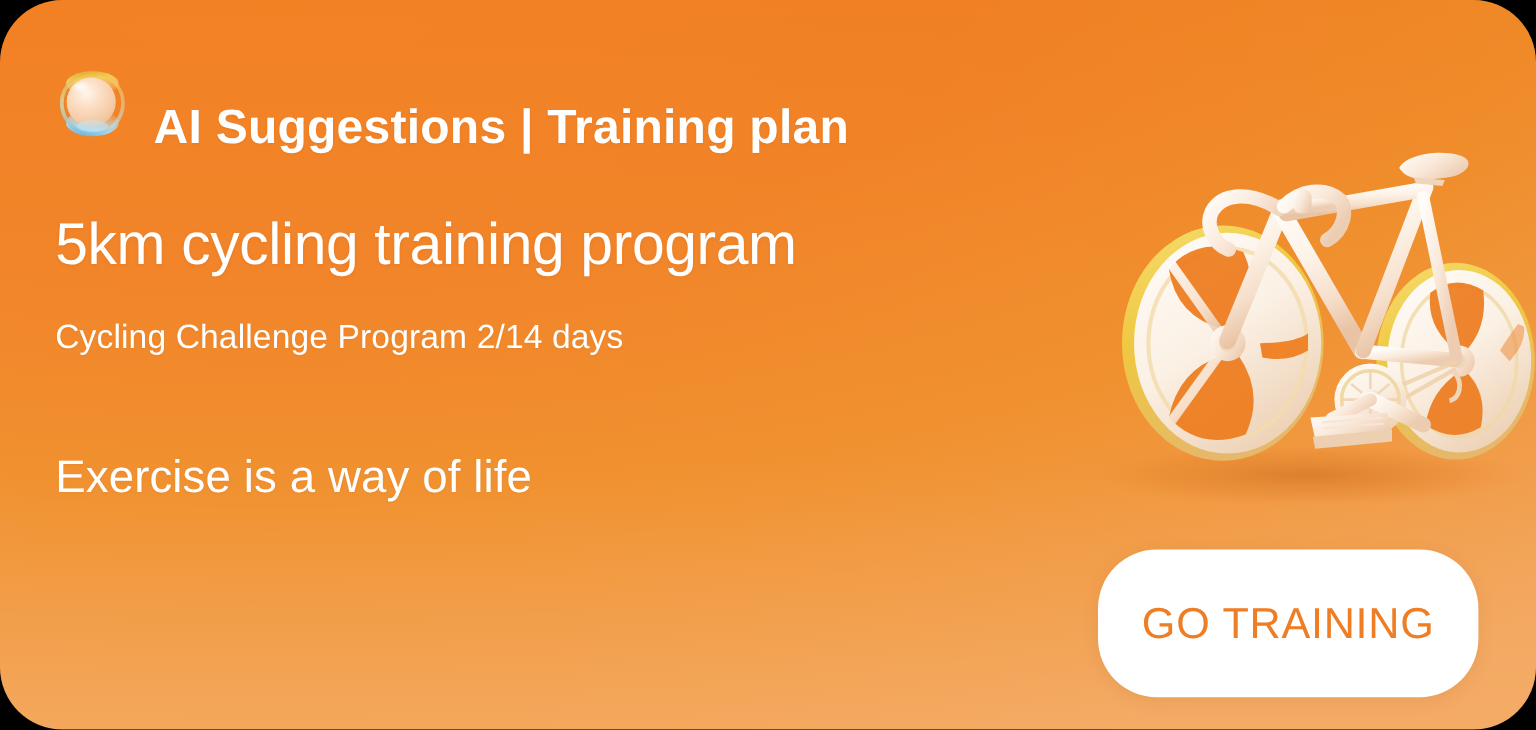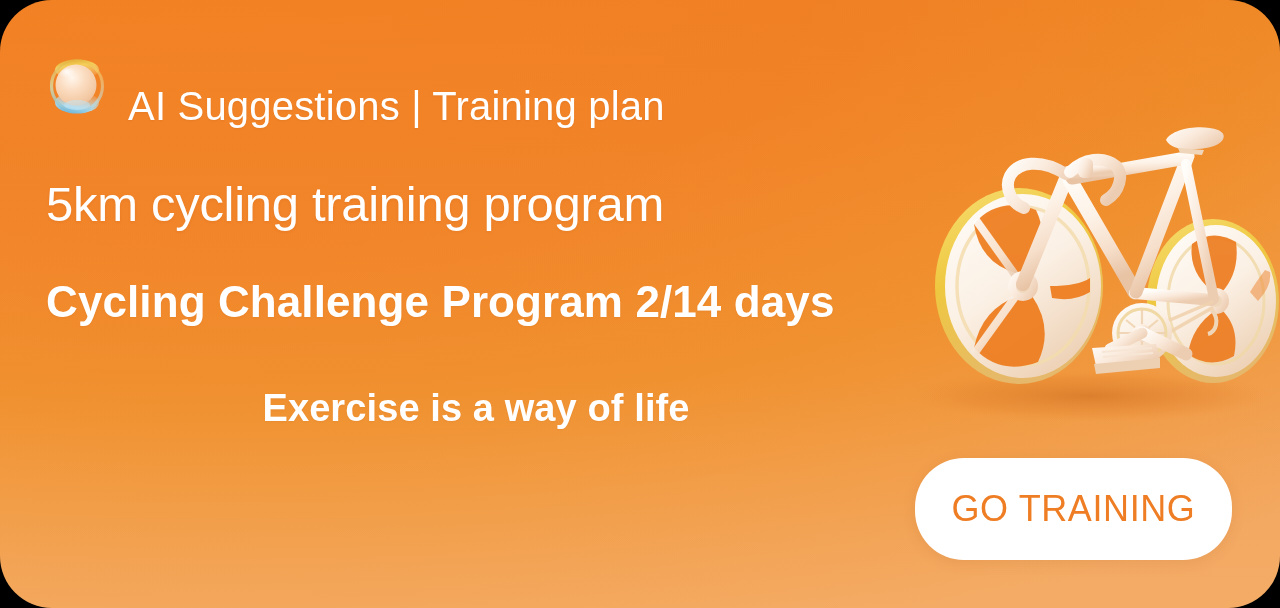--- a/index.html
+++ b/index.html
@@ -51,21 +51,21 @@
     position: relative;
     width: 62px;
     height: 62px;
     flex: 0 0 auto;
   }
   .orb .orb-svg { display:block; width:62px; height:62px; }
 
   .header-title {
     color: #FFFFFF;
     font-size: 40px;
-    font-weight: 400;
+    font-weight: 700;
     letter-spacing: 0.2px;
     line-height: 1;
     white-space: nowrap;
     text-shadow: 0 1px 2px rgba(150,60,0,0.10);
     margin-top: 40px;
   }
 
   
   .content {
     position: absolute;
@@ -80,48 +80,47 @@
     font-size: 49px;
     font-weight: 400;
     line-height: 1.50;
     letter-spacing: -0.3px;
     max-width: 700px;
     text-shadow: 0 1px 3px rgba(150,60,0,0.10);
   }
 
   .subline {
     color: #FFFFFF;
-    font-size: 44px;
-    font-weight: 700;
+    font-size: 28px;
+    font-weight: 400;
     line-height: 1.1;
     letter-spacing: 0.1px;
-    margin-top: 36px;
+    margin-top: 24px;
     white-space: nowrap;
     text-shadow: 0 1px 2px rgba(150,60,0,0.08);
   }
 
   .tagline {
     color: #FFFFFF;
     font-size: 38px;
-    font-weight: 700;
+    font-weight: 400;
     line-height: 1.1;
     letter-spacing: 0.1px;
-    margin-top: 62px;
+    margin-top: 82px;
     white-space: nowrap;
     text-shadow: 0 1px 2px rgba(150,60,0,0.08);
-    text-align: center;
   }
 
   
   .cta {
     position: absolute;
     left: 915px;
     top: 458px;
     width: 317px;
-    height: 102px;
+    height: 123px;
     border: none;
     border-radius: 49px;
     background: #FFFFFF;
     color: #EE7D24;
     font-family: "Liberation Sans", sans-serif;
     font-size: 36px;
     font-weight: 400;
     letter-spacing: 0.6px;
     cursor: pointer;
     z-index: 6;

